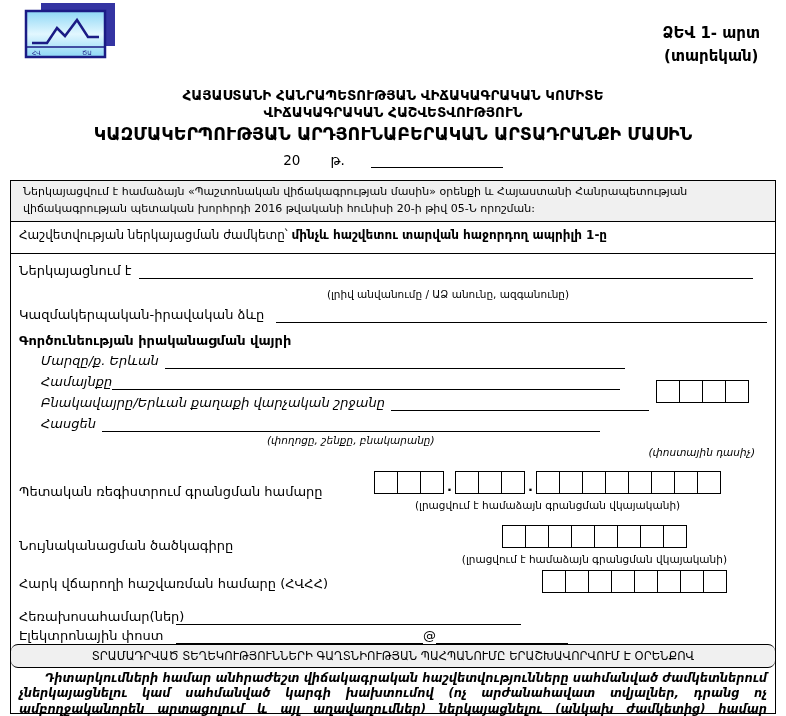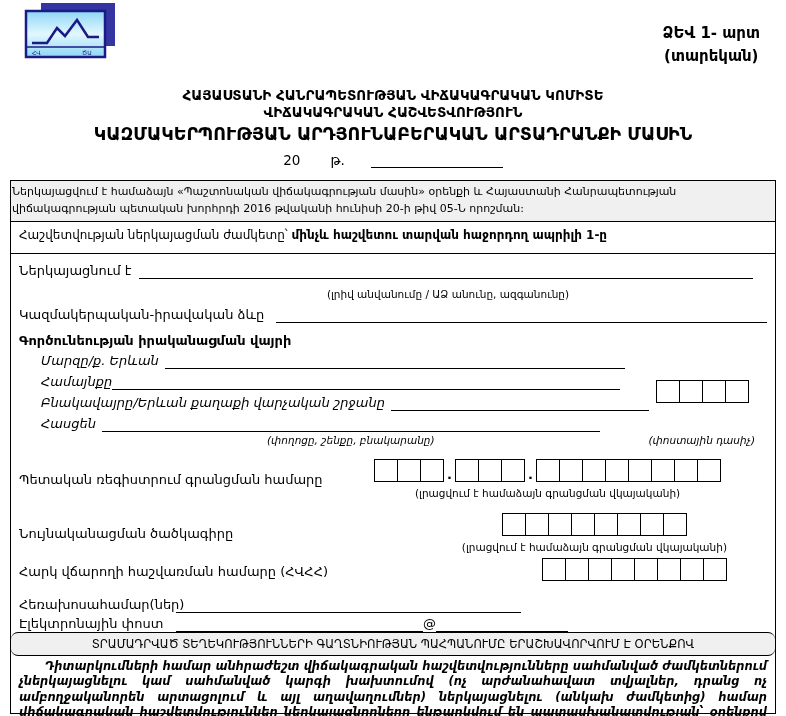--- a/index.html
+++ b/index.html
@@ -32,35 +32,35 @@
     margin-left:-1px;display:inline-block;}
   .cellgroup .cell:first-child{margin-left:0;}
   .dot{font-weight:bold;margin:0 3px;align-self:flex-end;}
   .boxes{display:inline-flex;align-items:flex-end;}
   .g-activity .cell:nth-child(5){border-left-width:2px;}
   .rcol{margin-left:auto;text-align:center;}
   
   .form{position:absolute;left:10px;top:180px;width:764px;height:532px;
     border:1px solid #000;display:flex;flex-direction:column;}
   .s-legal{background:#f0f0f0;border-bottom:1px solid #000;
-    padding:3px 1px 4px;font-size:11px;line-height:1.5;}
+    padding:3px 12px 4px;font-size:11px;line-height:1.5;}
   .s-deadline{border-bottom:1px solid #000;padding:6px 8px 11px;font-size:12px;}
   .s-main{flex:1;position:relative;padding:5px 8px 0;font-size:13px;}
   .s-conf{background:#f0f0f0;border-top:1px solid #000;border-bottom:1px solid #000;
     text-align:center;padding:4px 2px;font-size:11.5px;border-radius:7px;}
   .s-liab{padding:3px 8px 4px;font-size:11.5px;font-weight:bold;font-style:italic;
     line-height:1.33;text-indent:26px;text-align:justify;}
   
   .r-presenter{margin-top:4px;}
   .r-caption{text-align:center;padding-left:110px;margin-top:9px;}
   .r-legalform{margin-top:7px;}
   .r-heading{font-weight:bold;margin-top:10px;}
   .loc-row{margin-left:22px;font-style:italic;margin-top:5px;}
   .postal{position:absolute;right:26px;top:126px;}
-  .r-captions2{margin-top:2px;display:flex;}
+  .r-captions2{margin-top:2px;display:flex;flex-direction:column;}
   .cap-street{margin-left:248px;}
   .cap-postal{margin-left:auto;margin-right:12px;}
   .r-activity{margin-top:6px;}
   .r-activity .rcol{margin-right:18px;}
   .r-register{margin-top:13px;gap:20px;}
   .r-register .rcol{margin-right:46px;}
   .r-idcode{margin-top:14px;}
   .r-idcode .rcol{margin-right:40px;}
   .r-tin{margin-top:5px;}
   .r-tin .rcol{margin-right:40px;}

